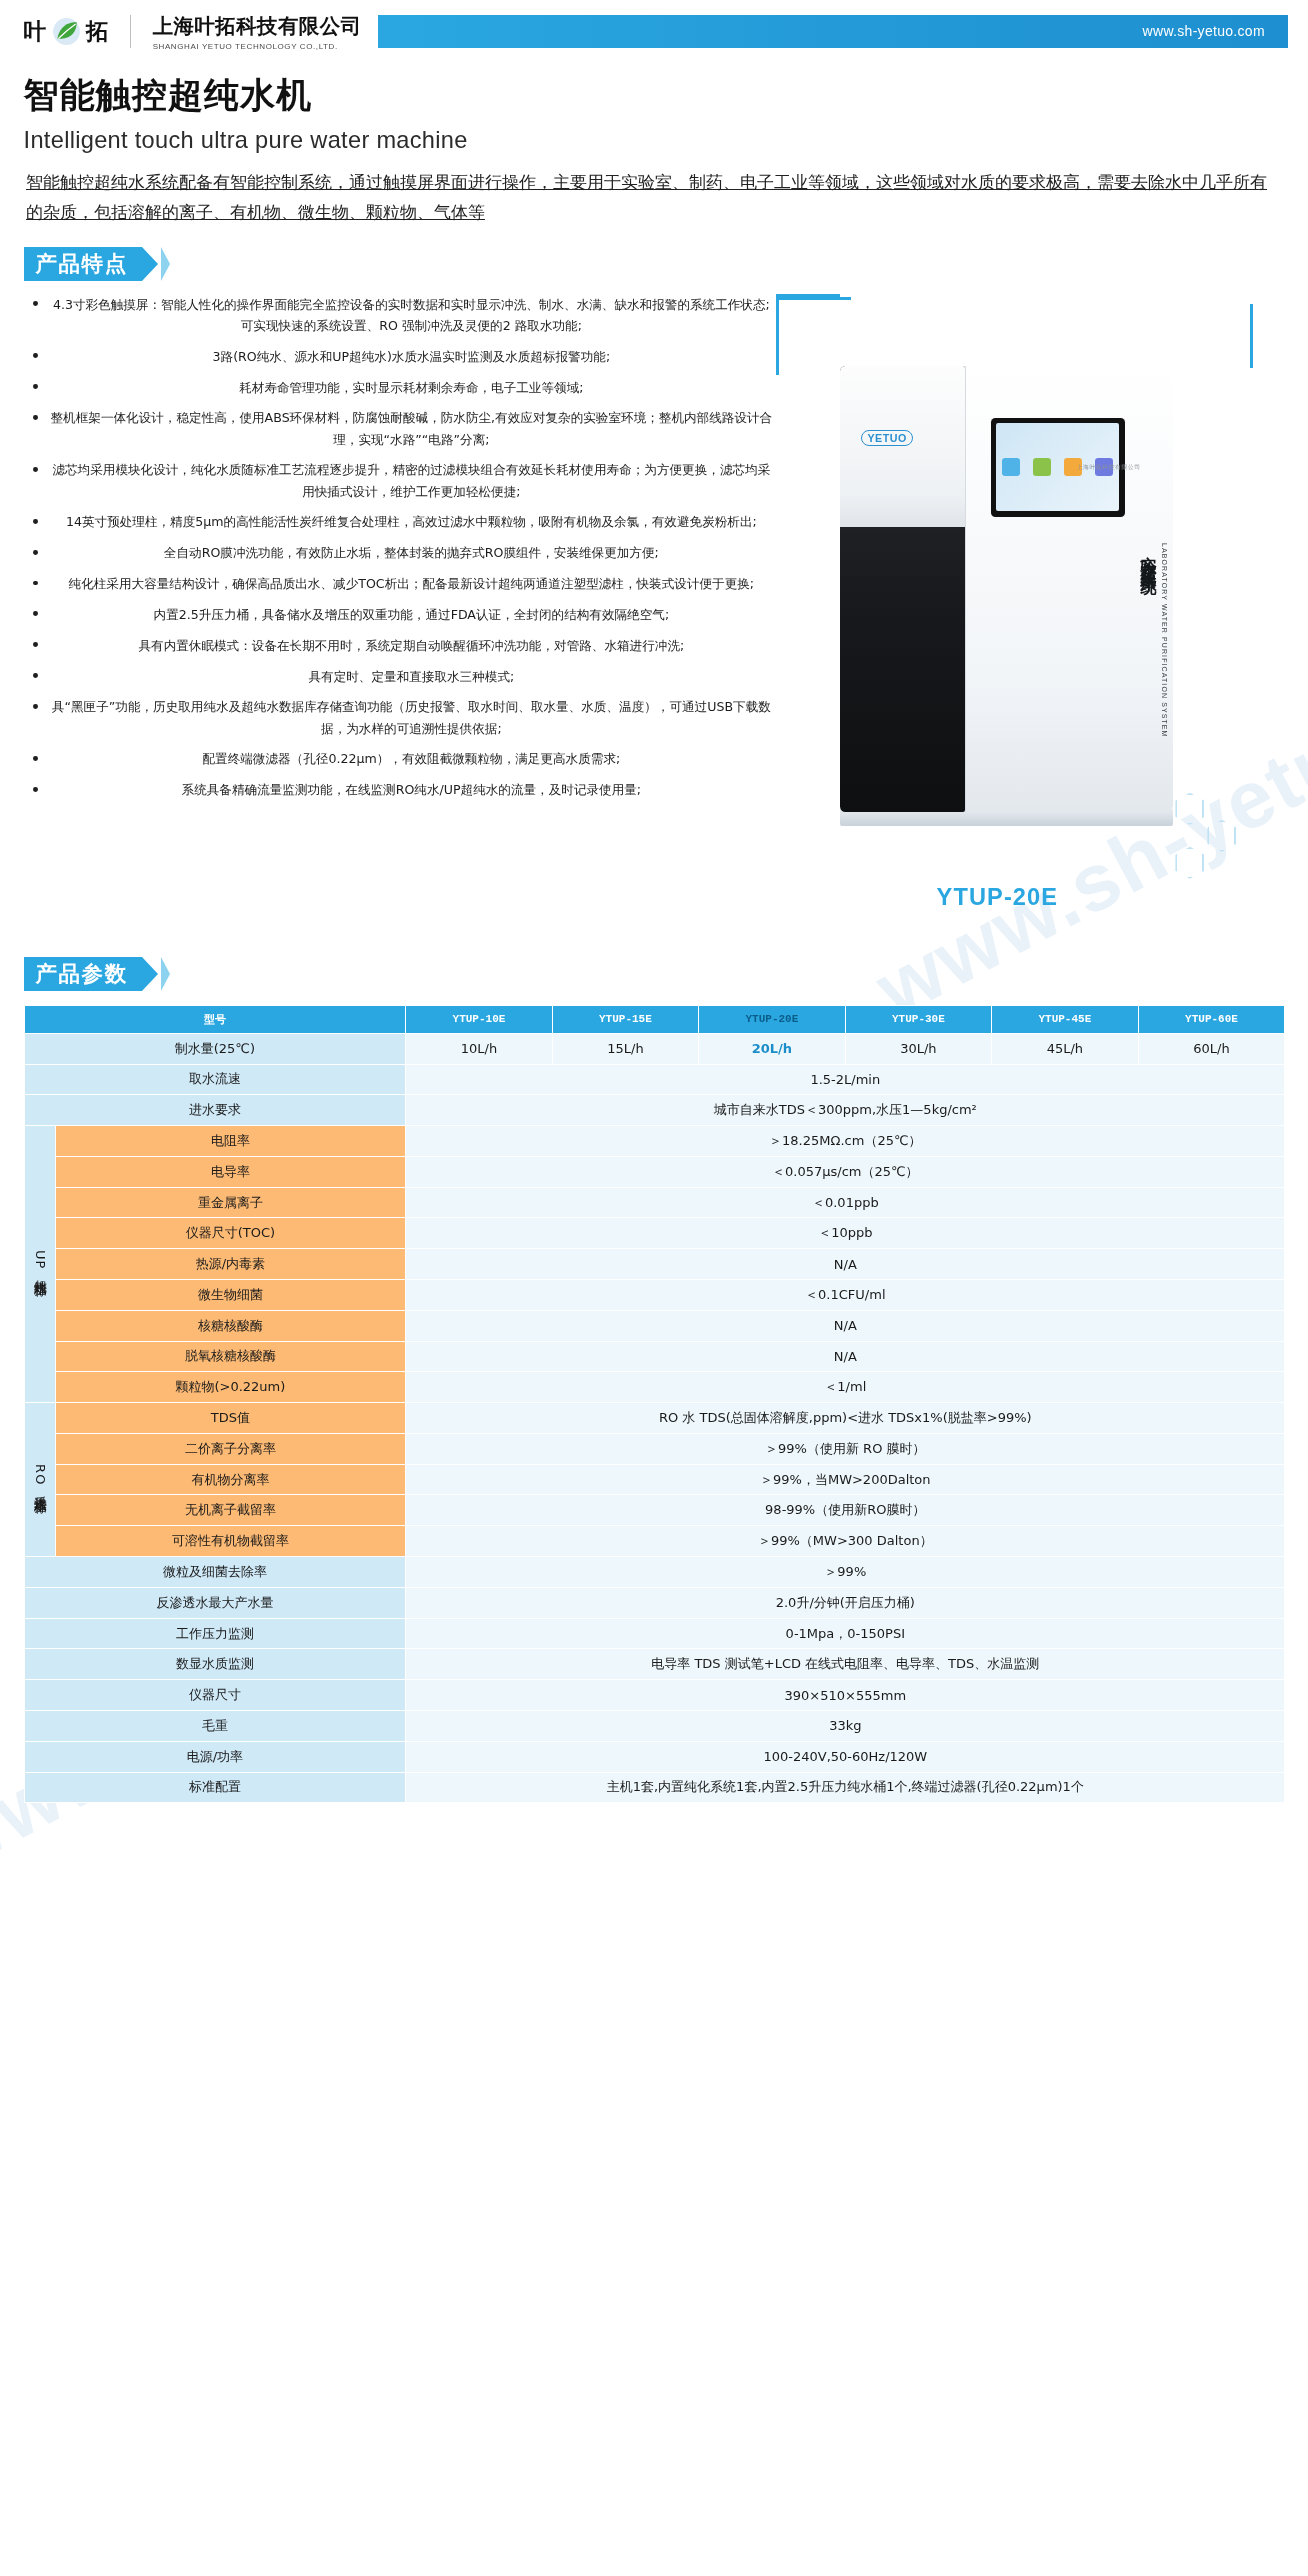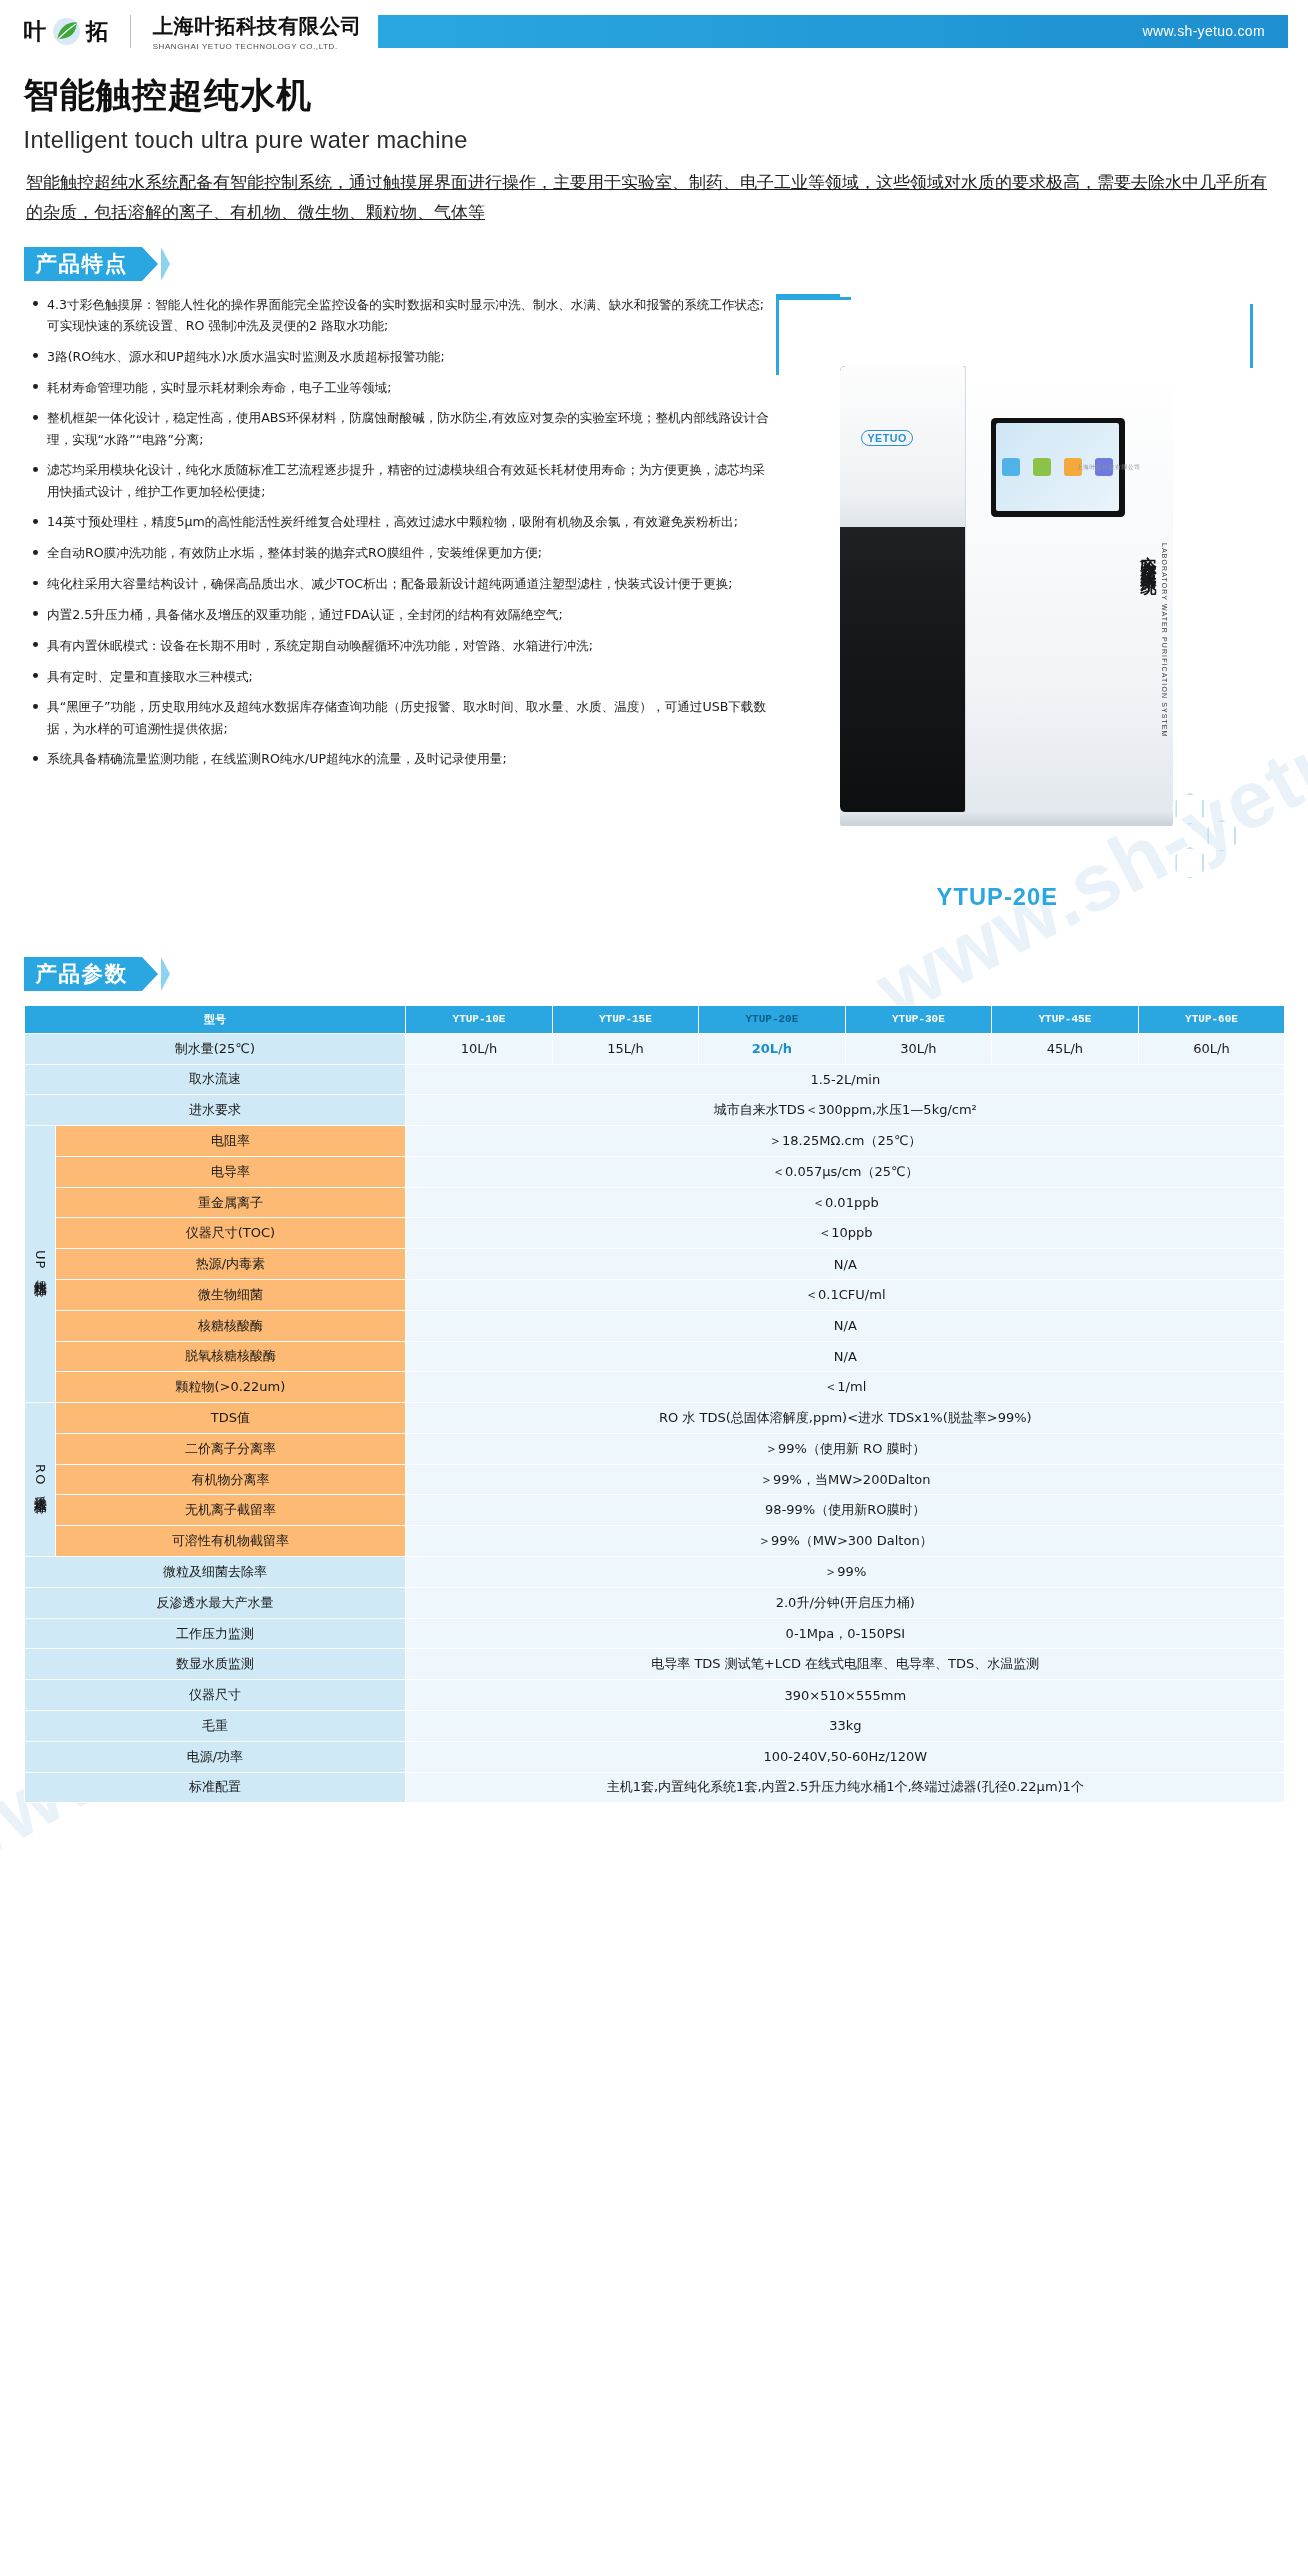--- a/index.html
+++ b/index.html
@@ -149,20 +149,21 @@
     z-index: 3;
     display: flex;
     padding: 13px 23.6px 0 23.6px;
   }
   ul.features {
     list-style: none;
     margin: 0;
     padding: 0 0 0 7.5px;
     width: 752px;
     flex: 0 0 752px;
+    text-align: center;
   }
   ul.features li {
     position: relative;
     padding-left: 16px;
     margin-bottom: 9.7px;
     font-size: 12.6px;
     line-height: 1.68;
     color:#1d1d1d;
     font-family:"DejaVu Sans","Liberation Sans",sans-serif;
   }
@@ -354,20 +355,21 @@
       <li><span>耗材寿命管理功能，实时显示耗材剩余寿命，电子工业等领域;</span></li>
       <li><span>整机框架一体化设计，稳定性高，使用ABS环保材料，防腐蚀耐酸碱，防水防尘,有效应对复杂的实验室环境；整机内部线路设计合理，实现“水路”“电路”分离;</span></li>
       <li><span>滤芯均采用模块化设计，纯化水质随标准工艺流程逐步提升，精密的过滤模块组合有效延长耗材使用寿命；为方便更换，滤芯均采用快插式设计，维护工作更加轻松便捷;</span></li>
       <li><span>14英寸预处理柱，精度5μm的高性能活性炭纤维复合处理柱，高效过滤水中颗粒物，吸附有机物及余氯，有效避免炭粉析出;</span></li>
       <li><span>全自动RO膜冲洗功能，有效防止水垢，整体封装的抛弃式RO膜组件，安装维保更加方便;</span></li>
       <li><span>纯化柱采用大容量结构设计，确保高品质出水、减少TOC析出；配备最新设计超纯两通道注塑型滤柱，快装式设计便于更换;</span></li>
       <li><span>内置2.5升压力桶，具备储水及增压的双重功能，通过FDA认证，全封闭的结构有效隔绝空气;</span></li>
       <li><span>具有内置休眠模式：设备在长期不用时，系统定期自动唤醒循环冲洗功能，对管路、水箱进行冲洗;</span></li>
       <li><span>具有定时、定量和直接取水三种模式;</span></li>
       <li><span>具“黑匣子”功能，历史取用纯水及超纯水数据库存储查询功能（历史报警、取水时间、取水量、水质、温度），可通过USB下载数据，为水样的可追溯性提供依据;</span></li>
+      <li><span>配置终端微滤器（孔径0.22μm），有效阻截微颗粒物，满足更高水质需求;</span></li>
       <li><span>系统具备精确流量监测功能，在线监测RO纯水/UP超纯水的流量，及时记录使用量;</span></li>
     </ul>
 
     <div class="product-img">
       <div class="brk brk-tr"></div>
       <div class="brk-tr2"></div>
       <div class="brk-bl"></div>
       <div class="brk-bl2"></div>
 
       <div class="machine">

